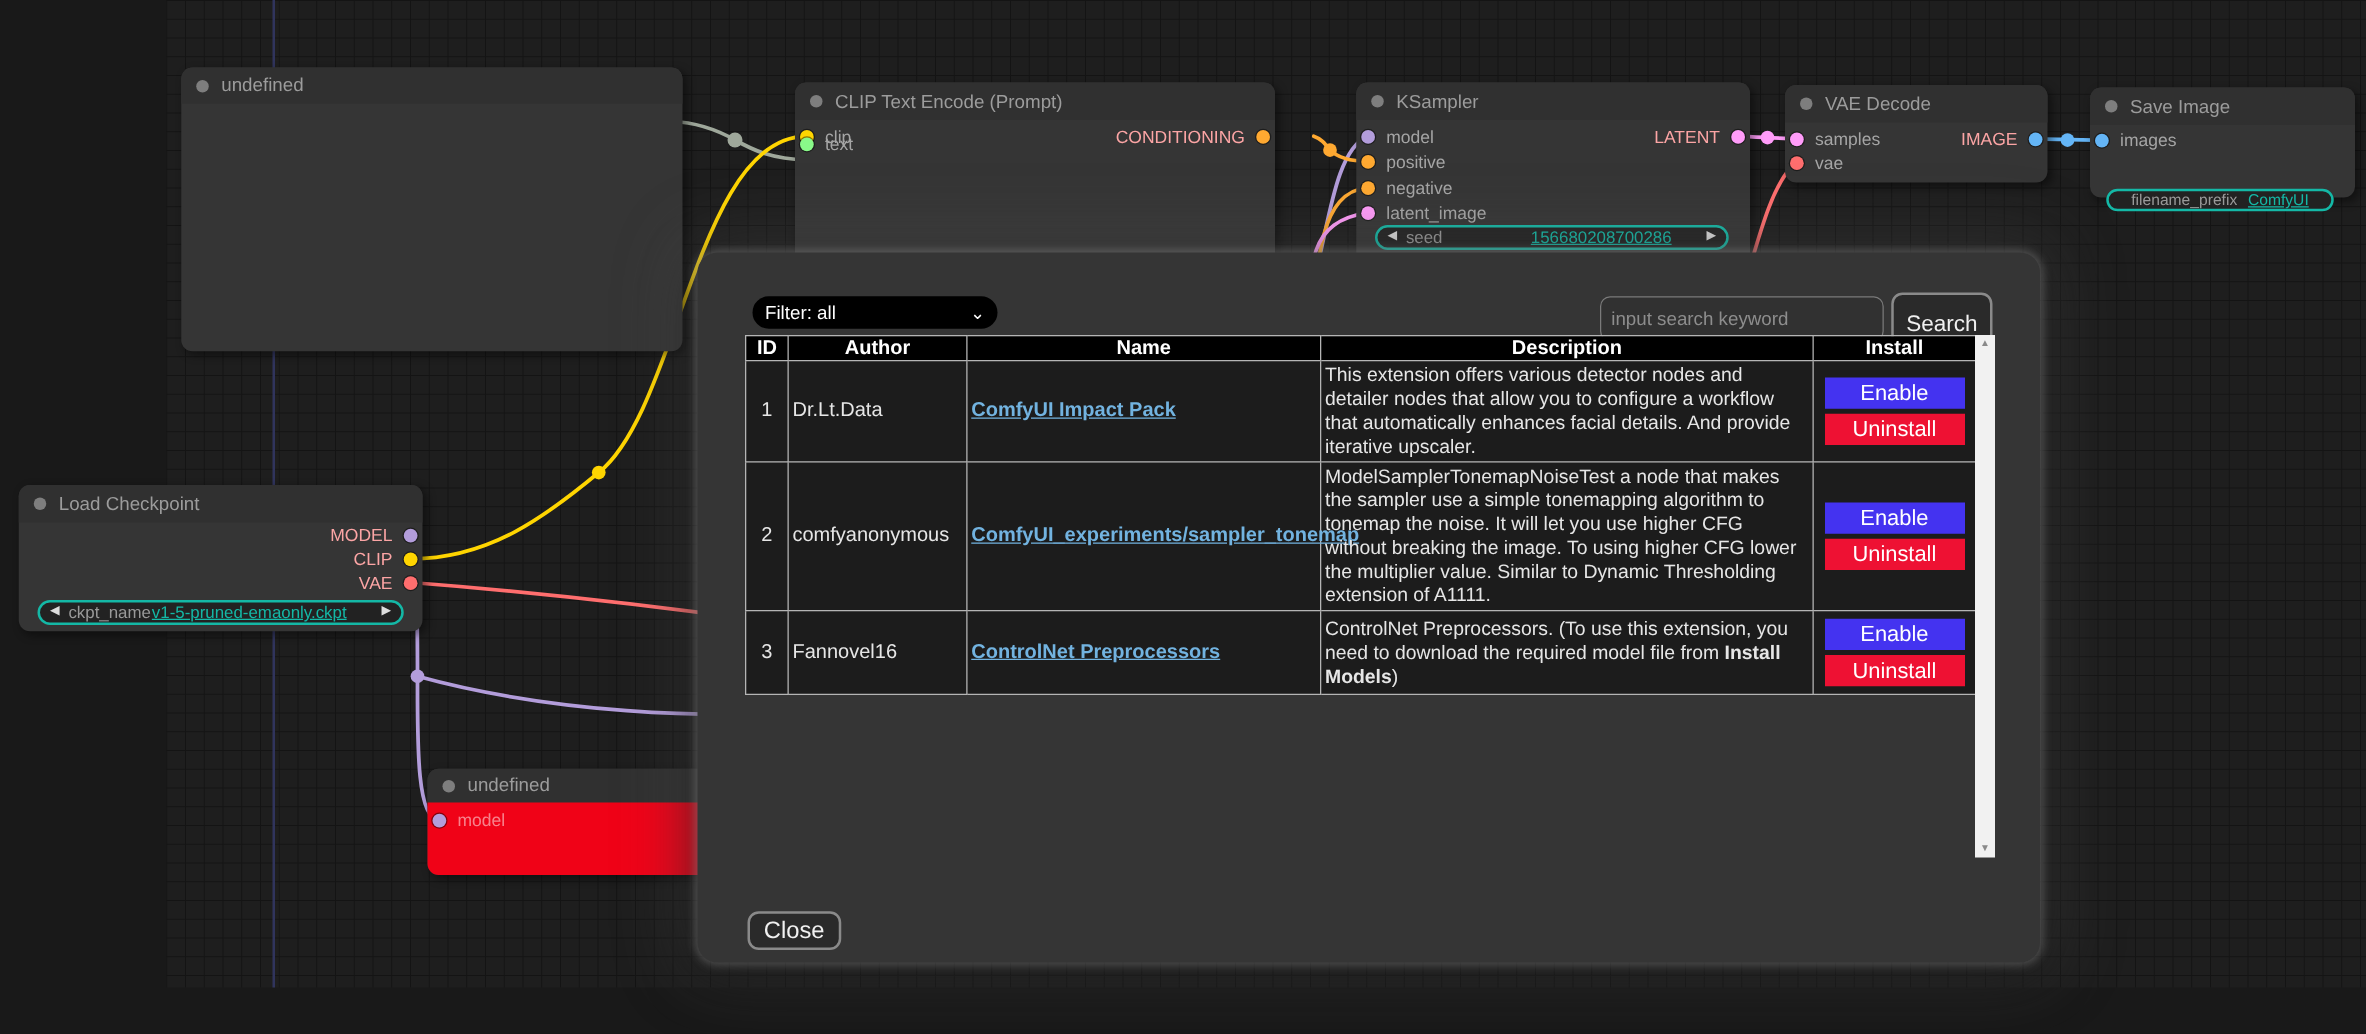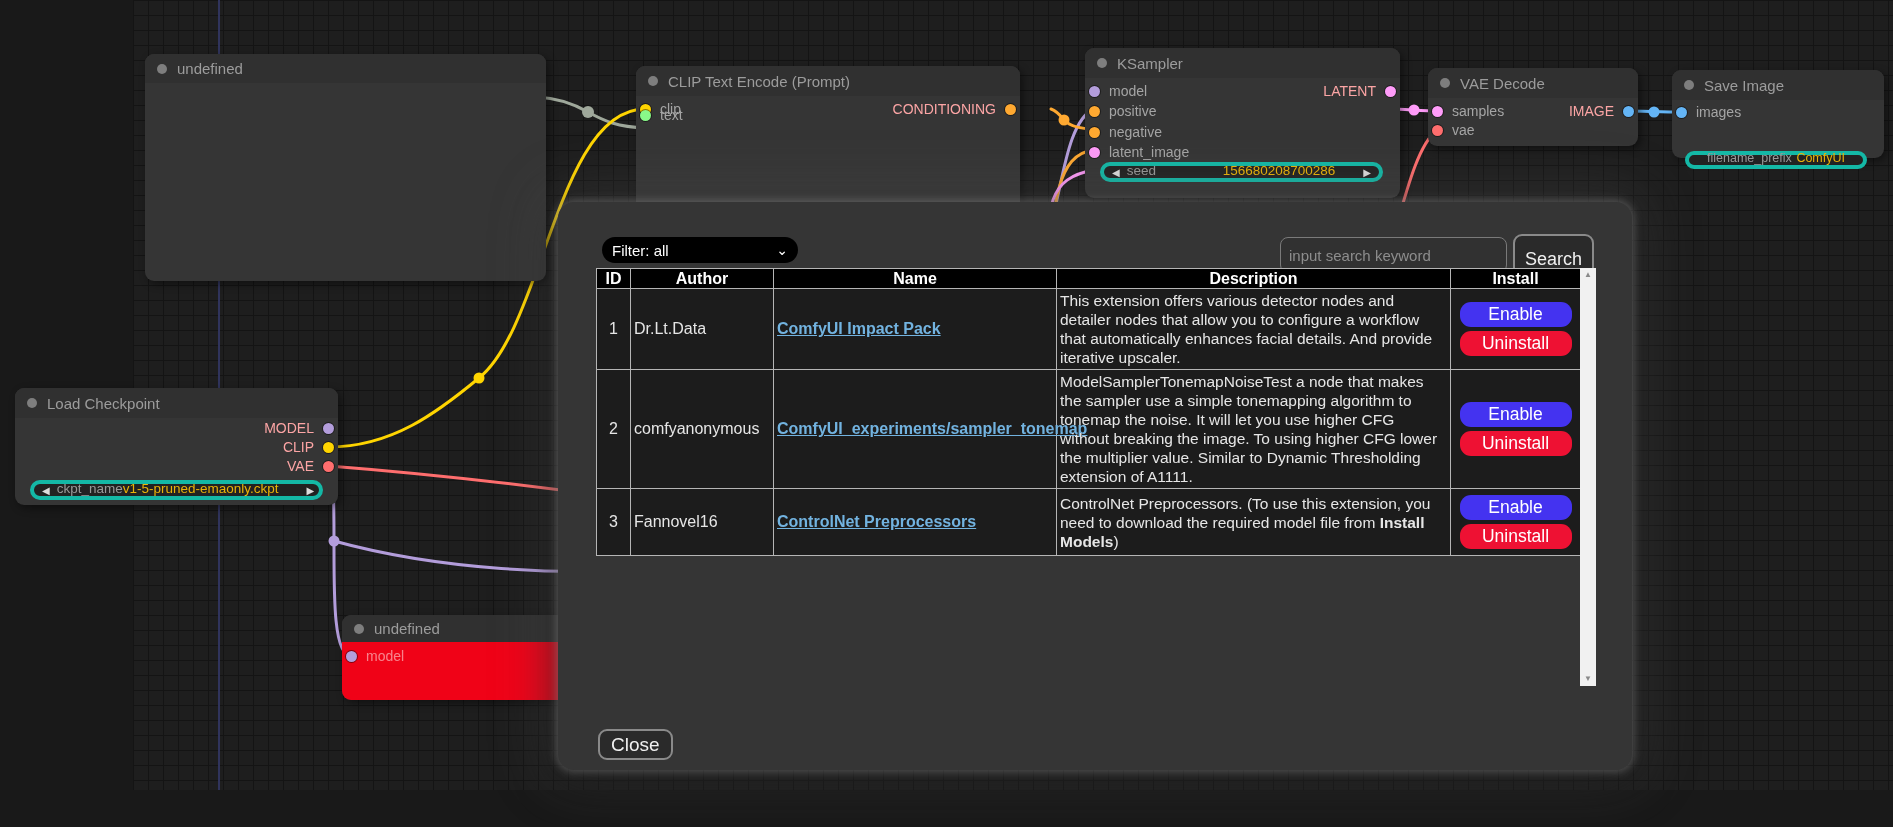--- a/index.html
+++ b/index.html
@@ -39,27 +39,27 @@
               box-shadow:0 0 0 1px rgba(0,0,0,.45); flex:0 0 auto; }
   .in .port-dot { margin-left:4px; margin-right:9px; }
   .out { justify-content:flex-end; }
   .out .port-dot { margin-right:4px; margin-left:9px; }
   .port-label { font-size:14px; color:#a5a5a5; }
   .out .port-label { color:#fca5a5; }
   .c-string{background:#89f989} .c-yellow{background:#ffd500}
   .c-orange{background:#ffa931} .c-purple{background:#b39ddb}
   .c-pink{background:#ff9cf9} .c-red{background:#ff6e6e} .c-blue{background:#64b5f6}
 
-  .widget-pill { position:absolute; background:#222; border:4px solid #14b8a6;
-                 border-radius:12px; display:flex; align-items:flex-end;
+  .widget-pill { position:absolute; background:#222; border:2px solid #14b8a6;
+                 border-radius:12px; display:flex; align-items:flex-start;
                  font-size:13.5px; color:#999; padding:0 8px; }
   .widget-pill .arrow { color:#ddd; font-size:10px; flex:0 0 auto; }
   .widget-pill .wlabel { margin-left:7px; }
-  .widget-pill .wvalue { color:#eab308; margin-left:auto; margin-right:28px;
-                         white-space:nowrap; }
+  .widget-pill .wvalue { color:#14b8a6; margin-left:auto; margin-right:28px;
+                         white-space:nowrap;text-decoration:underline; }
   .widget-pill.noarrow .wvalue { margin-right:4px; }
 
   .dialog { position:absolute; left:558px; top:202px; width:1074px; height:568px;
             background:#353535; border-radius:16px; z-index:10;
             box-shadow:0 0 8px 2px rgba(170,170,170,.35),
                        0 0 55px 14px rgba(110,110,110,.25),
                        0 10px 40px rgba(0,0,0,.6); }
   .select-pill { position:absolute; left:44px; top:35px; width:196px; height:26px;
                  background:#000; border-radius:13px; color:#fff; font-size:15px;
                  display:flex; align-items:center; padding:0 10px; }
@@ -84,21 +84,21 @@
                  padding:2px 3px; vertical-align:middle; }
   td.cid { text-align:center; }
   td.cauthor { padding-left:8px; }
   td.cname { padding-left:8px; }
   .ext-link { color:#72b3e0; font-weight:bold; text-decoration:underline;
               cursor:pointer; }
   td.cdesc { font-size:15.5px; line-height:19px; vertical-align:top;
              padding:3px 5px; }
   td.cinstall { text-align:center; padding:3px 0; }
   .act-btn { display:block; width:112px; margin:4px auto; padding:2px 0;
-             border:none; border-radius:11px; color:#fff; font-size:17.5px;
+             border:none; border-radius:0; color:#fff; font-size:17.5px;
              cursor:pointer; font-family:inherit; }
   .act-enable { background:#4433f0; }
   .act-uninstall { background:#ee1133; }
   .scrollbar { position:absolute; right:0; top:0; width:16px; height:418px;
                background:#f1f1f1; }
   .sb-arrow { position:absolute; left:0; width:16px; height:14px; color:#8a8a8a;
               font-size:8px; text-align:center; line-height:14px; }
   .sb-up { top:0; } .sb-down { bottom:0; }
   b { font-weight:bold; }
 </style>
@@ -149,21 +149,21 @@
         <span class="port-dot c-string"></span>
         <span class="port-label">text</span>
       </div>
       <div class="port-row out" style="top:3px;">
         <span class="port-label">CONDITIONING</span>
         <span class="port-dot c-orange"></span>
       </div>
     </div>
   </div>
 
-  <div class="node" style="left:1085px;top:48px;width:315px;height:150px;">
+  <div class="node" style="left:1085px;top:66px;width:315px;height:150px;">
     <div class="node-title">
       <span class="title-dot"></span>
       <span>KSampler</span>
     </div>
     <div class="node-body">
       <div class="port-row in" style="top:3px;">
         <span class="port-dot c-purple"></span>
         <span class="port-label">model</span>
       </div>
       <div class="port-row in" style="top:23px;">

